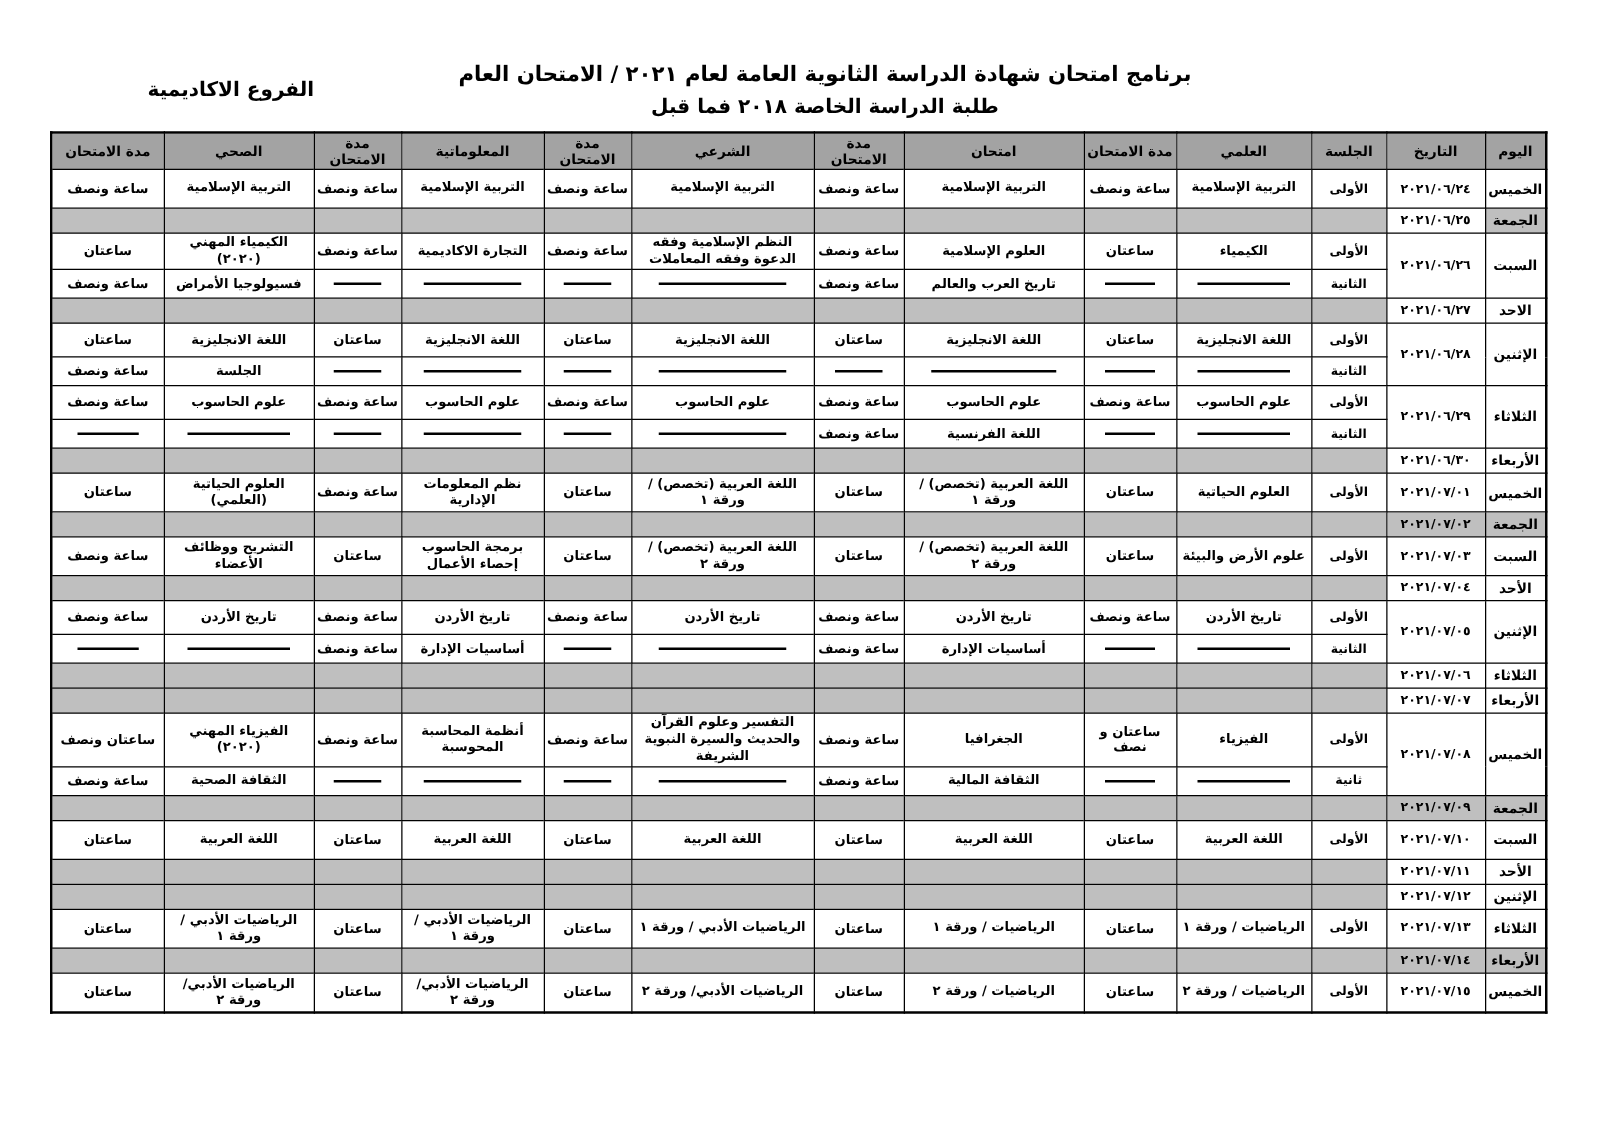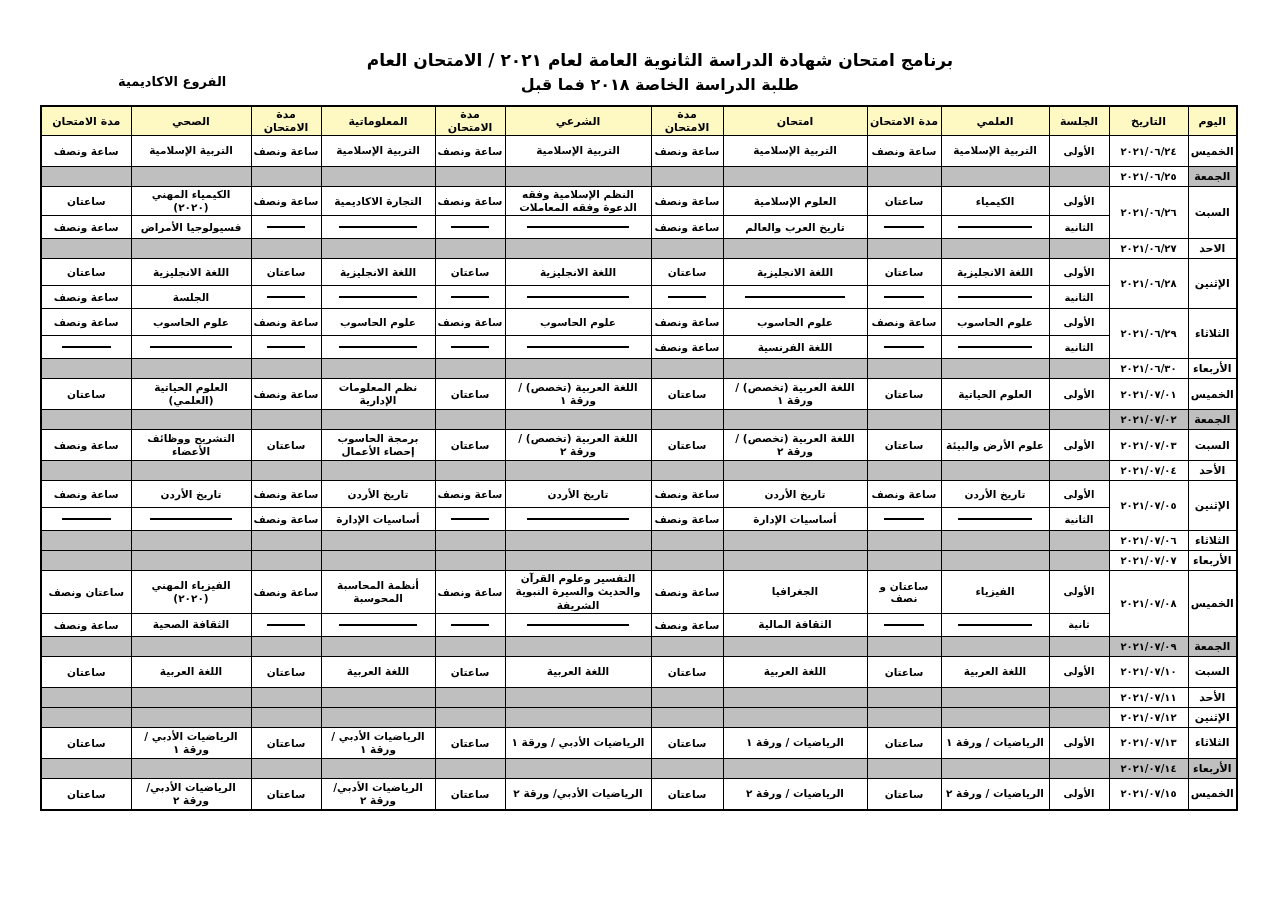--- a/index.html
+++ b/index.html
@@ -1,24 +1,24 @@
 <!DOCTYPE html>
 <html lang="ar" dir="rtl"><head>
 <meta charset="utf-8">
 <style>
   html,body{margin:0;padding:0;background:#fff;}
   body{width:1280px;height:905px;font-family:"DejaVu Sans",sans-serif;font-weight:bold;color:#000;position:relative;overflow:hidden;}
   .sheet{position:absolute;inset:0;direction:rtl;}
-  .corner{position:absolute;top:74px;left:118px;font-size:13px;white-space:nowrap;}
+  .corner{position:absolute;top:62px;left:118px;font-size:16px;white-space:nowrap;}
   .titles{position:absolute;top:47px;left:340px;width:640px;text-align:center;line-height:1.55;}
   .titles .t1{font-size:17px;}
   .titles .t2{font-size:16px;}
   table.sched{position:absolute;top:105px;right:42px;width:1196px;border-collapse:collapse;table-layout:fixed;border:2px solid #000;}
   .sched th,.sched td{border:1px solid #000;text-align:center;vertical-align:middle;padding:1px 2px;overflow:hidden;}
-  .sched th{background:#fef9c3;font-size:11px;height:22px;font-weight:bold;}
+  .sched th{background:#a3a3a3;font-size:11px;height:22px;font-weight:bold;}
   .sched td{font-size:10.5px;font-weight:bold;}
   td.date-cell{font-size:10px;}
   td.day-cell{font-size:11px;}
   td.session-cell{font-size:10px;margin-top:30px;}
   td.subj{white-space:pre-line;line-height:1.25;}
   tr.single td{height:28px;}
   tr.s1 td{height:24px;}
   tr.s2 td{height:20px;}
   tr.hol td{height:17px;}
   .gray{background:#bfbfbf;}

